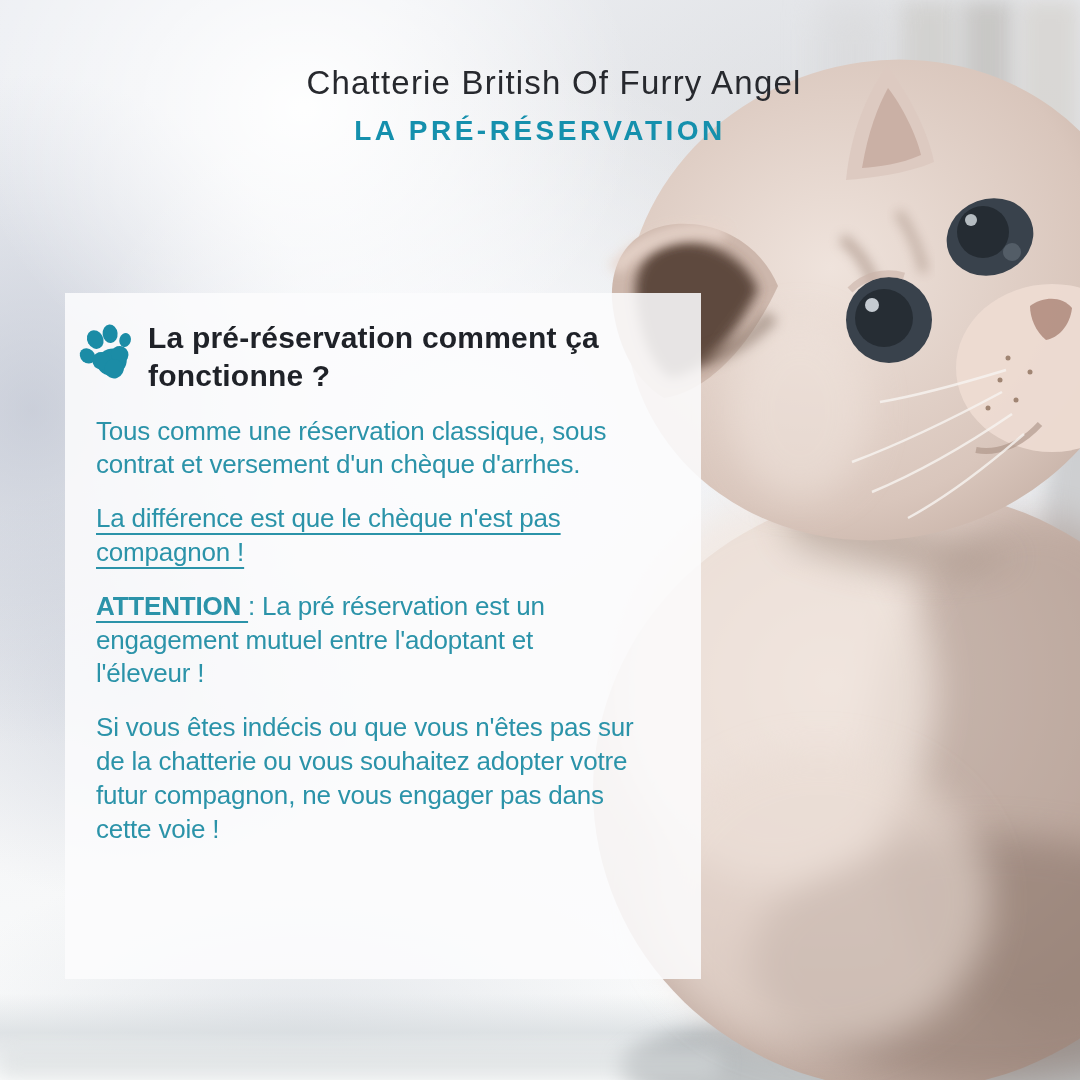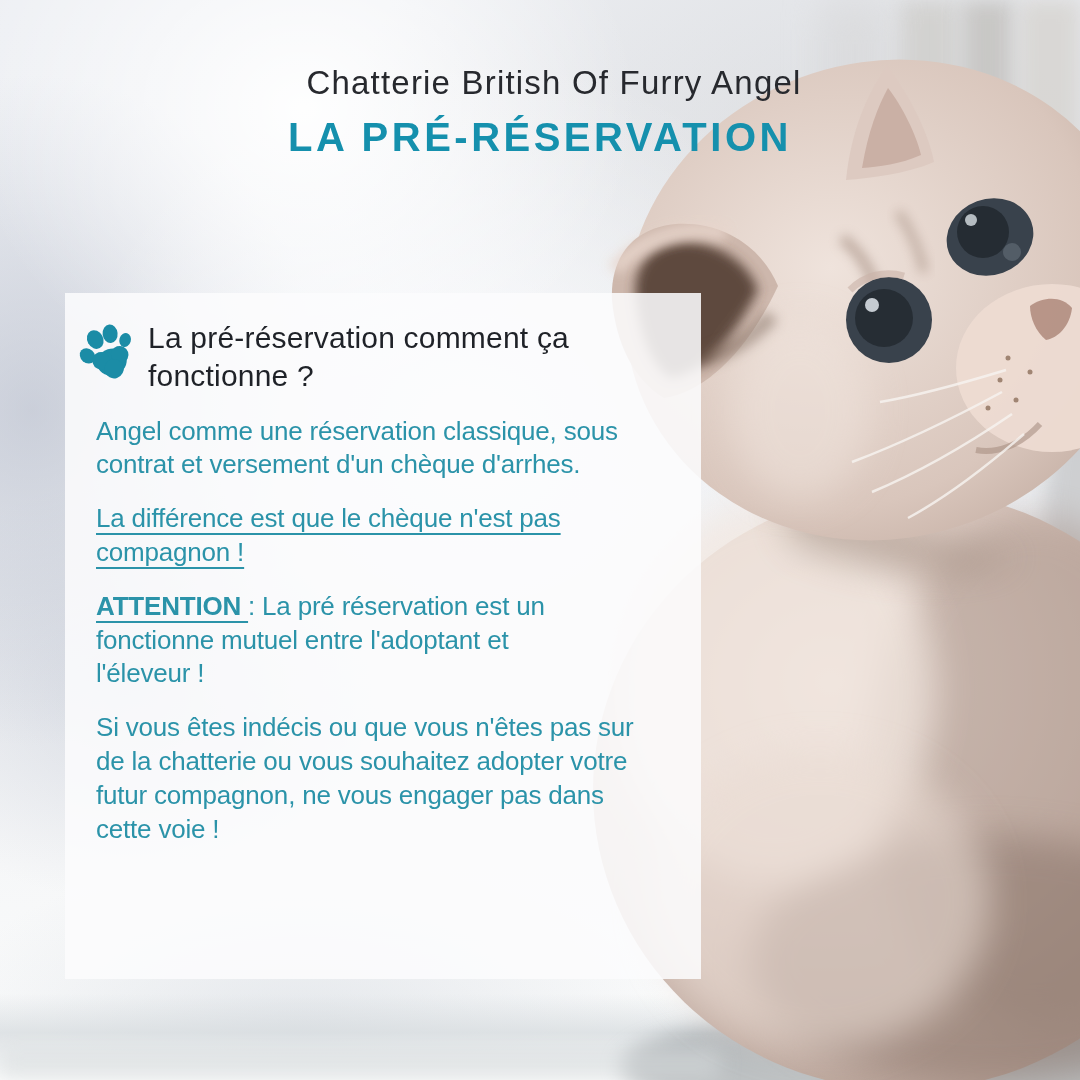--- a/index.html
+++ b/index.html
@@ -20,32 +20,32 @@
       linear-gradient(180deg,#eef0f4 0%,#edeff2 55%,#f6f7f8 80%,#fbfcfc 100%);
   }
   .sill{
     position:absolute;left:0;right:0;bottom:0;height:86px;
     background:linear-gradient(180deg, rgba(226,230,233,0) 0%, rgba(215,220,223,.75) 45%, rgba(250,251,251,1) 100%);
   }
   .cat{position:absolute;inset:0;width:1080px;height:1080px;}
   
   .titles{position:absolute;top:64px;left:0;right:0;text-align:center;z-index:4;}
   .brand{font-size:33px;font-weight:400;letter-spacing:1.2px;color:#27292e;padding-left:28px;}
-  .title{margin:13px 0 0 0;font-size:40px;font-weight:800;letter-spacing:3.5px;color:#1590ad;}
+  .title{margin:13px 0 0 0;font-size:28px;font-weight:800;letter-spacing:3.5px;color:#1590ad;}
   
   .panel{
     position:absolute;left:65px;top:293px;width:636px;height:686px;
     background:rgba(251,252,253,0.87);
     box-sizing:border-box;padding:26px 22px 0 31px;z-index:3;
   }
   .heading-row{display:flex;align-items:flex-start;gap:8px;margin-left:-20px;}
   .paw{flex:0 0 auto;margin-top:4px;}
   .paw svg{width:64px;height:60px;display:block;}
   .panel h2{
-    margin:0;font-size:30px;line-height:1.26;font-weight:400;color:#1f2228;
+    margin:0;font-size:30px;line-height:1.26;font-weight:700;color:#1f2228;
     letter-spacing:.2px;white-space:pre-line;
   }
   .panel p{
     margin:20px 0 0 0;font-size:26px;line-height:1.3;font-weight:400;
     color:#2b93a9;letter-spacing:-.2px;white-space:pre-line;
   }
   .u{text-decoration:underline;text-decoration-thickness:2px;text-underline-offset:6px;font-weight:bold;}
 </style>
 </head>
 <body>
@@ -172,25 +172,25 @@
             <circle cx="26" cy="40" r="10"></circle>
             <circle cx="48" cy="40" r="10"></circle>
             <circle cx="37" cy="53" r="11"></circle>
           </g>
         </svg>
       </span>
       <h2>La pré-réservation comment ça
 fonctionne ?</h2>
     </div>
 
-    <p>Angel comme une réservation classique, sous
+    <p>Tous comme une réservation classique, sous
 contrat et versement d'un chèque d'arrhes.</p>
     <p class="u">La différence est que le chèque n'est pas
 compagnon ! </p>
     <p><span class="u">ATTENTION </span><span>: La pré réservation est un
-fonctionne mutuel entre l'adoptant et
+engagement mutuel entre l'adoptant et
 l'éleveur !</span></p>
     <p>Si vous êtes indécis ou que vous n'êtes pas sur
 de la chatterie ou vous souhaitez adopter votre
 futur compagnon, ne vous engager pas dans
 cette voie !</p>
   </section>
 </div>
 
 </body></html>

